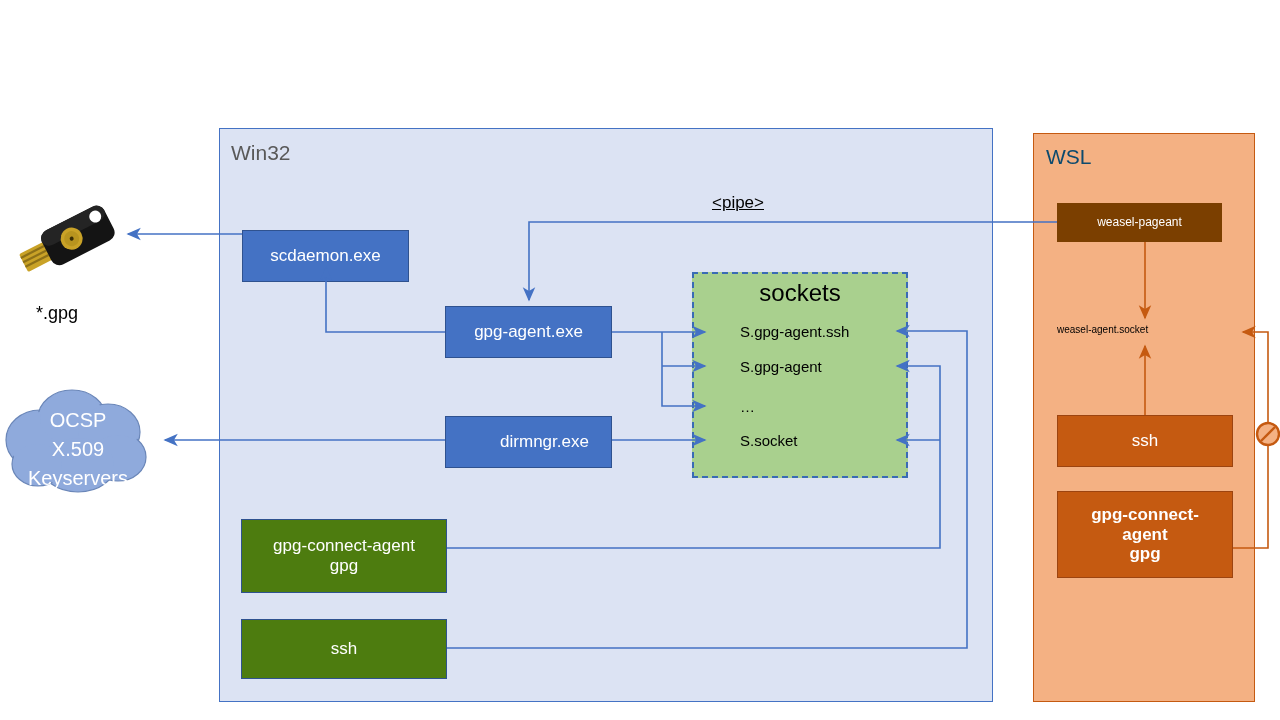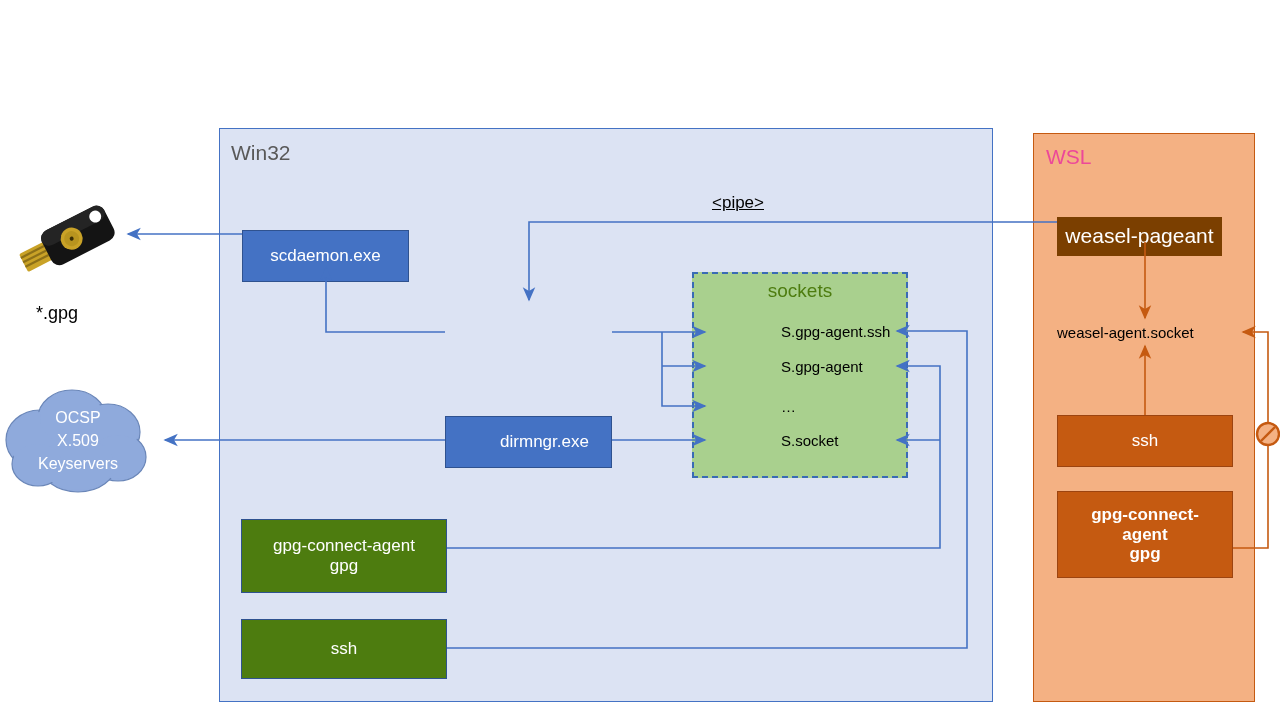--- a/index.html
+++ b/index.html
@@ -21,74 +21,73 @@
   }
   .panel-wsl{
     left:1033px;top:133px;width:222px;height:569px;
     background:#F4B183;border:1px solid #C55A11;
   }
   .panel-label{
     position:absolute;font-size:21px;line-height:1;
     color:#595959;white-space:nowrap;
   }
   .panel-label.win32{left:231px;top:142px;}
-  .panel-label.wsl{left:1046px;top:146px;color:#ec4899;}
+  .panel-label.wsl{left:1046px;top:146px;color:#0c4a6e;}
 
   
   .box{
     position:absolute;box-sizing:border-box;
     display:flex;align-items:center;justify-content:center;
     text-align:center;color:#ffffff;line-height:1.16;
     font-size:17px;padding:2px 4px;
   }
   .box.blue{background:#4472C4;border:1px solid #2F528F;}
   .box.cyan{background:#4d7c0f;border:1px solid #2F528F;}
   .box.brown-dark{background:#7B3F00;border:1px solid #7B3F00;}
   .box.brown{background:#C55A11;border:1px solid #9C4410;}
 
   #box-scdaemon     {left:242px;top:210px;width:167px;height:52px;margin-top:20px;}
   #box-gpgagent     {left:445px;top:306px;width:167px;height:52px;}
   #box-dirmngr      {left:445px;top:416px;width:167px;height:52px;padding-left:36px;}
   #box-gca-win      {left:241px;top:519px;width:206px;height:74px;}
   #box-ssh-win      {left:241px;top:619px;width:206px;height:60px;}
 
-  #box-weasel-pageant{left:1057px;top:217px;width:165px;height:39px;font-size:21px;}
+  #box-weasel-pageant{left:1057px;top:203px;width:165px;height:39px;font-size:12px;}
   #box-ssh-wsl      {left:1057px;top:415px;width:176px;height:52px;}
   #box-gca-wsl      {left:1057px;top:491px;width:176px;height:87px;font-weight:bold;}
 
   
   #sockets-group{
     position:absolute;left:692px;top:272px;width:216px;height:206px;
     background:#A9D08E;border:2px dashed #3A6BB5;box-sizing:border-box;
   }
   #sockets-title{
     position:absolute;left:692px;top:281px;width:216px;
-    text-align:center;color:#4d7c0f;font-size:19px;line-height:1;
+    text-align:center;color:#000000;font-size:24px;line-height:1;
   }
   .socket-label{
     position:absolute;color:#000000;font-size:15px;line-height:1;
     white-space:nowrap;
-    margin-left:41px;
   }
   #sock-ssh     {left:740px;top:324px;}
   #sock-agent   {left:740px;top:359px;}
   #sock-dots    {left:740px;top:399px;}
   #sock-dirmngr {left:740px;top:433px;}
 
   
   .text-label{position:absolute;color:#000000;white-space:nowrap;line-height:1;}
   #label-pipe{left:712px;top:194px;font-size:17px;text-decoration:underline;}
-  #label-weasel-socket{left:1057px;top:325px;font-size:15px;}
+  #label-weasel-socket{left:1057px;top:325px;font-size:10px;}
   #label-gpg-ext{left:36px;top:304px;font-size:18px;}
 
   
   #cloud-wrap{position:absolute;left:0px;top:382px;width:160px;height:120px;}
   #cloud-text{
     position:absolute;left:0px;top:406px;width:156px;text-align:center;
-    color:#ffffff;font-size:16px;line-height:1.45;
+    color:#ffffff;font-size:20px;line-height:1.45;
   }
 
   
   #yubikey-wrap{position:absolute;left:14px;top:200px;width:110px;height:80px;}
 
   
   #wires{position:absolute;left:0;top:0;width:1280px;height:720px;pointer-events:none;}
 </style>
 </head>
 <body>
@@ -103,20 +102,23 @@
 
   <div id="sockets-group"></div>
   <div id="sockets-title">sockets</div>
   <div class="socket-label" id="sock-ssh">S.gpg-agent.ssh</div>
   <div class="socket-label" id="sock-agent">S.gpg-agent</div>
   <div class="socket-label" id="sock-dots">…</div>
   <div class="socket-label" id="sock-dirmngr">S.socket</div>
 
   <div class="box blue" id="box-scdaemon">
     <span>scdaemon.exe</span>
+  </div>
+  <div class="box blue" id="box-gpgagent">
+    <span>gpg-agent.exe</span>
   </div>
   <div class="box blue" id="box-dirmngr">
     <span>dirmngr.exe</span>
   </div>
   <div class="box cyan" id="box-gca-win">
     <span style="white-space:pre-line">gpg-connect-agent
 gpg</span>
   </div>
   <div class="box cyan" id="box-ssh-win">
     <span>ssh</span>

